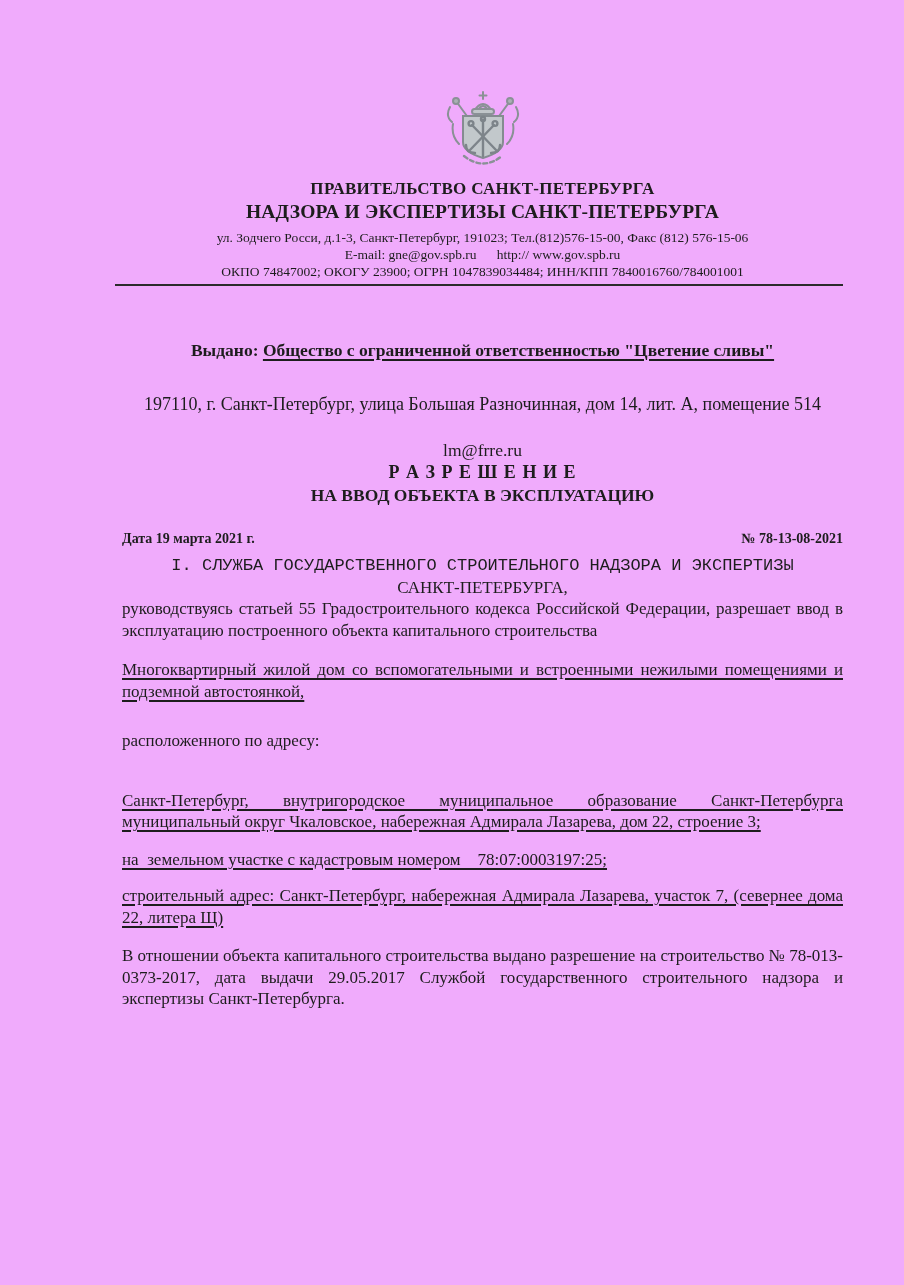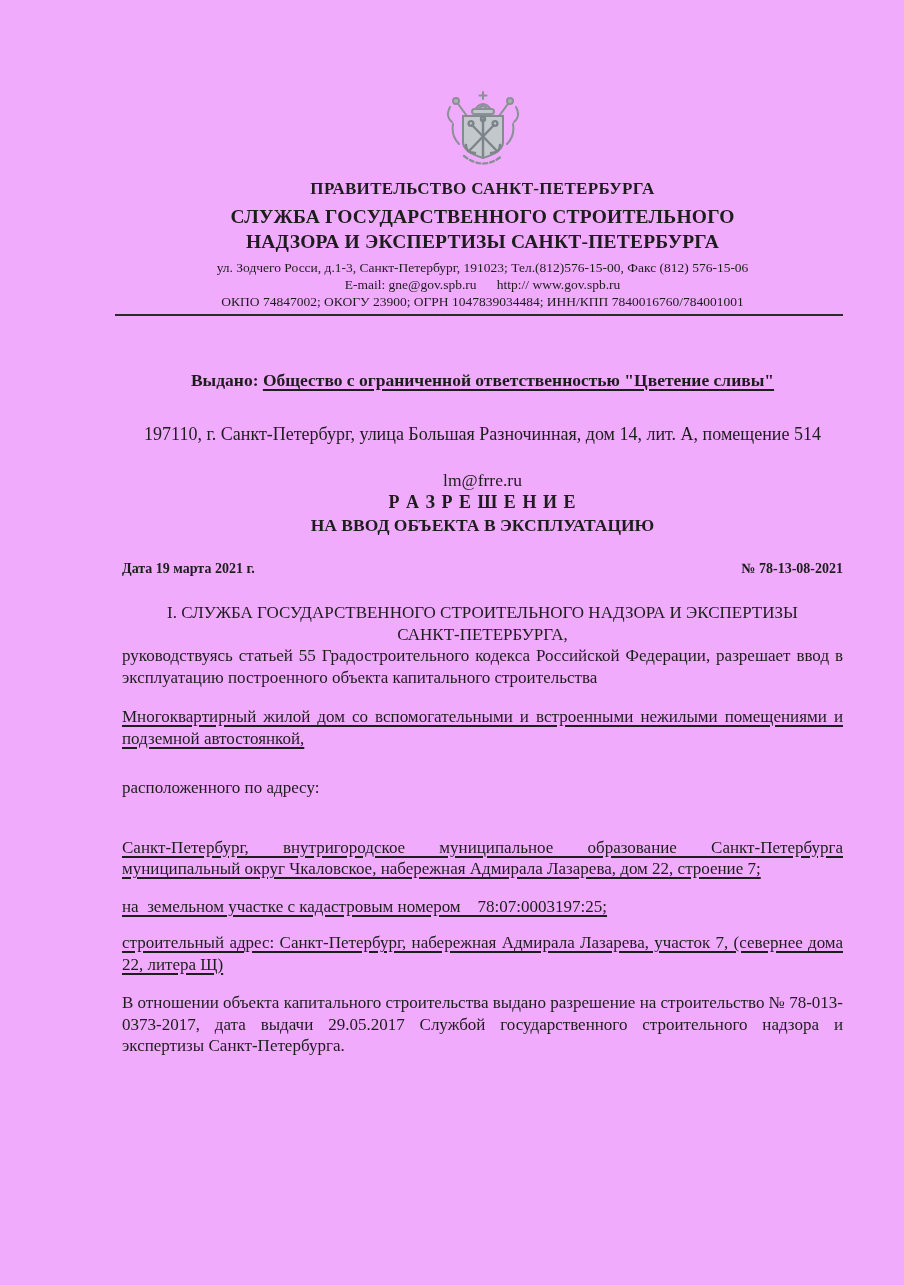--- a/index.html
+++ b/index.html
@@ -30,21 +30,21 @@
   .issued{margin-top:50px;font-size:17.5px;line-height:28px;}
   .addr{margin-top:26px;font-size:18px;line-height:28px;}
   .mail{margin-top:21px;font-size:17.5px;line-height:22px;}
 
   .title1{font-size:18px;line-height:22px;letter-spacing:1px;}
   .title2{margin-top:1px;font-size:17.5px;line-height:22px;}
 
   .date-row{margin-top:22px;display:flex;justify-content:space-between;font-size:14px;line-height:21px;font-weight:bold;}
 
   .body-t{font-size:17px;line-height:21.5px;}
-  .authority1{margin-top:23px;}
+  .authority1{margin-top:6px;font-family:Liberation Mono, monospace;}
   .just{text-align:justify;}
   .obj{margin-top:18px;}
   .located{margin-top:28px;}
   .objaddr{margin-top:38px;}
   .cad{margin-top:16px;}
   .conaddr{margin-top:15px;}
   .final{margin-top:17px;}
 </style>
 </head>
 <body>
@@ -77,21 +77,20 @@
       <path d="M67,55 q0,8 -9,8"></path>
 
       <path d="M50,30 V66"></path>
       <circle cx="50" cy="29" r="2"></circle>
     </g>
 
     <path d="M31,66 q19,15 38,0" stroke="#8a9196" stroke-width="2.4" fill="none" stroke-dasharray="4 3" stroke-linecap="round"></path>
   </svg>
 
   <div class="h-gov center bold">ПРАВИТЕЛЬСТВО САНКТ-ПЕТЕРБУРГА</div>
-  <div class="h-svc first center bold">СЛУЖБА ГОСУДАРСТВЕННОГО СТРОИТЕЛЬНОГО</div>
   <div class="h-svc center bold">НАДЗОРА И ЭКСПЕРТИЗЫ САНКТ-ПЕТЕРБУРГА</div>
 
   <div class="contact first center">ул. Зодчего Росси, д.1-3, Санкт-Петербург, 191023; Тел.(812)576-15-00, Факс (812) 576-15-06</div>
   <div class="contact center pre">E-mail: gne@gov.spb.ru      http:// www.gov.spb.ru</div>
   <div class="contact center">ОКПО 74847002; ОКОГУ 23900; ОГРН 1047839034484; ИНН/КПП 7840016760/784001001</div>
 
   <div class="divider"></div>
 
   <div class="issued center bold">
     <span>Выдано: </span><span class="u">Общество с ограниченной ответственностью "Цветение сливы"</span>
@@ -111,21 +110,21 @@
 
   <div class="body-t authority1 center">I. СЛУЖБА ГОСУДАРСТВЕННОГО СТРОИТЕЛЬНОГО НАДЗОРА И ЭКСПЕРТИЗЫ</div>
   <div class="body-t center">САНКТ-ПЕТЕРБУРГА,</div>
 
   <div class="body-t just">руководствуясь статьей 55 Градостроительного кодекса Российской Федерации, разрешает ввод в эксплуатацию построенного объекта капитального строительства</div>
 
   <div class="body-t just u obj">Многоквартирный жилой дом со вспомогательными и встроенными нежилыми помещениями и подземной автостоянкой,</div>
 
   <div class="body-t located">расположенного по адресу:</div>
 
-  <div class="body-t just u objaddr">Санкт-Петербург, внутригородское муниципальное образование Санкт-Петербурга муниципальный округ Чкаловское, набережная Адмирала Лазарева, дом 22, строение 7;</div>
+  <div class="body-t just u objaddr">Санкт-Петербург, внутригородское муниципальное образование Санкт-Петербурга муниципальный округ Чкаловское, набережная Адмирала Лазарева, дом 22, строение 3;</div>
 
   <div class="body-t u pre cad">на  земельном участке с кадастровым номером    78:07:0003197:25;</div>
 
   <div class="body-t just u conaddr">строительный адрес: Санкт-Петербург, набережная Адмирала Лазарева, участок 7, (севернее дома 22, литера Щ)</div>
 
   <div class="body-t just final">В отношении объекта капитального строительства выдано разрешение на строительство № 78-013-0373-2017, дата выдачи 29.05.2017 Службой государственного строительного надзора и экспертизы Санкт-Петербурга.</div>
 
 </div>
 
 </body></html>

